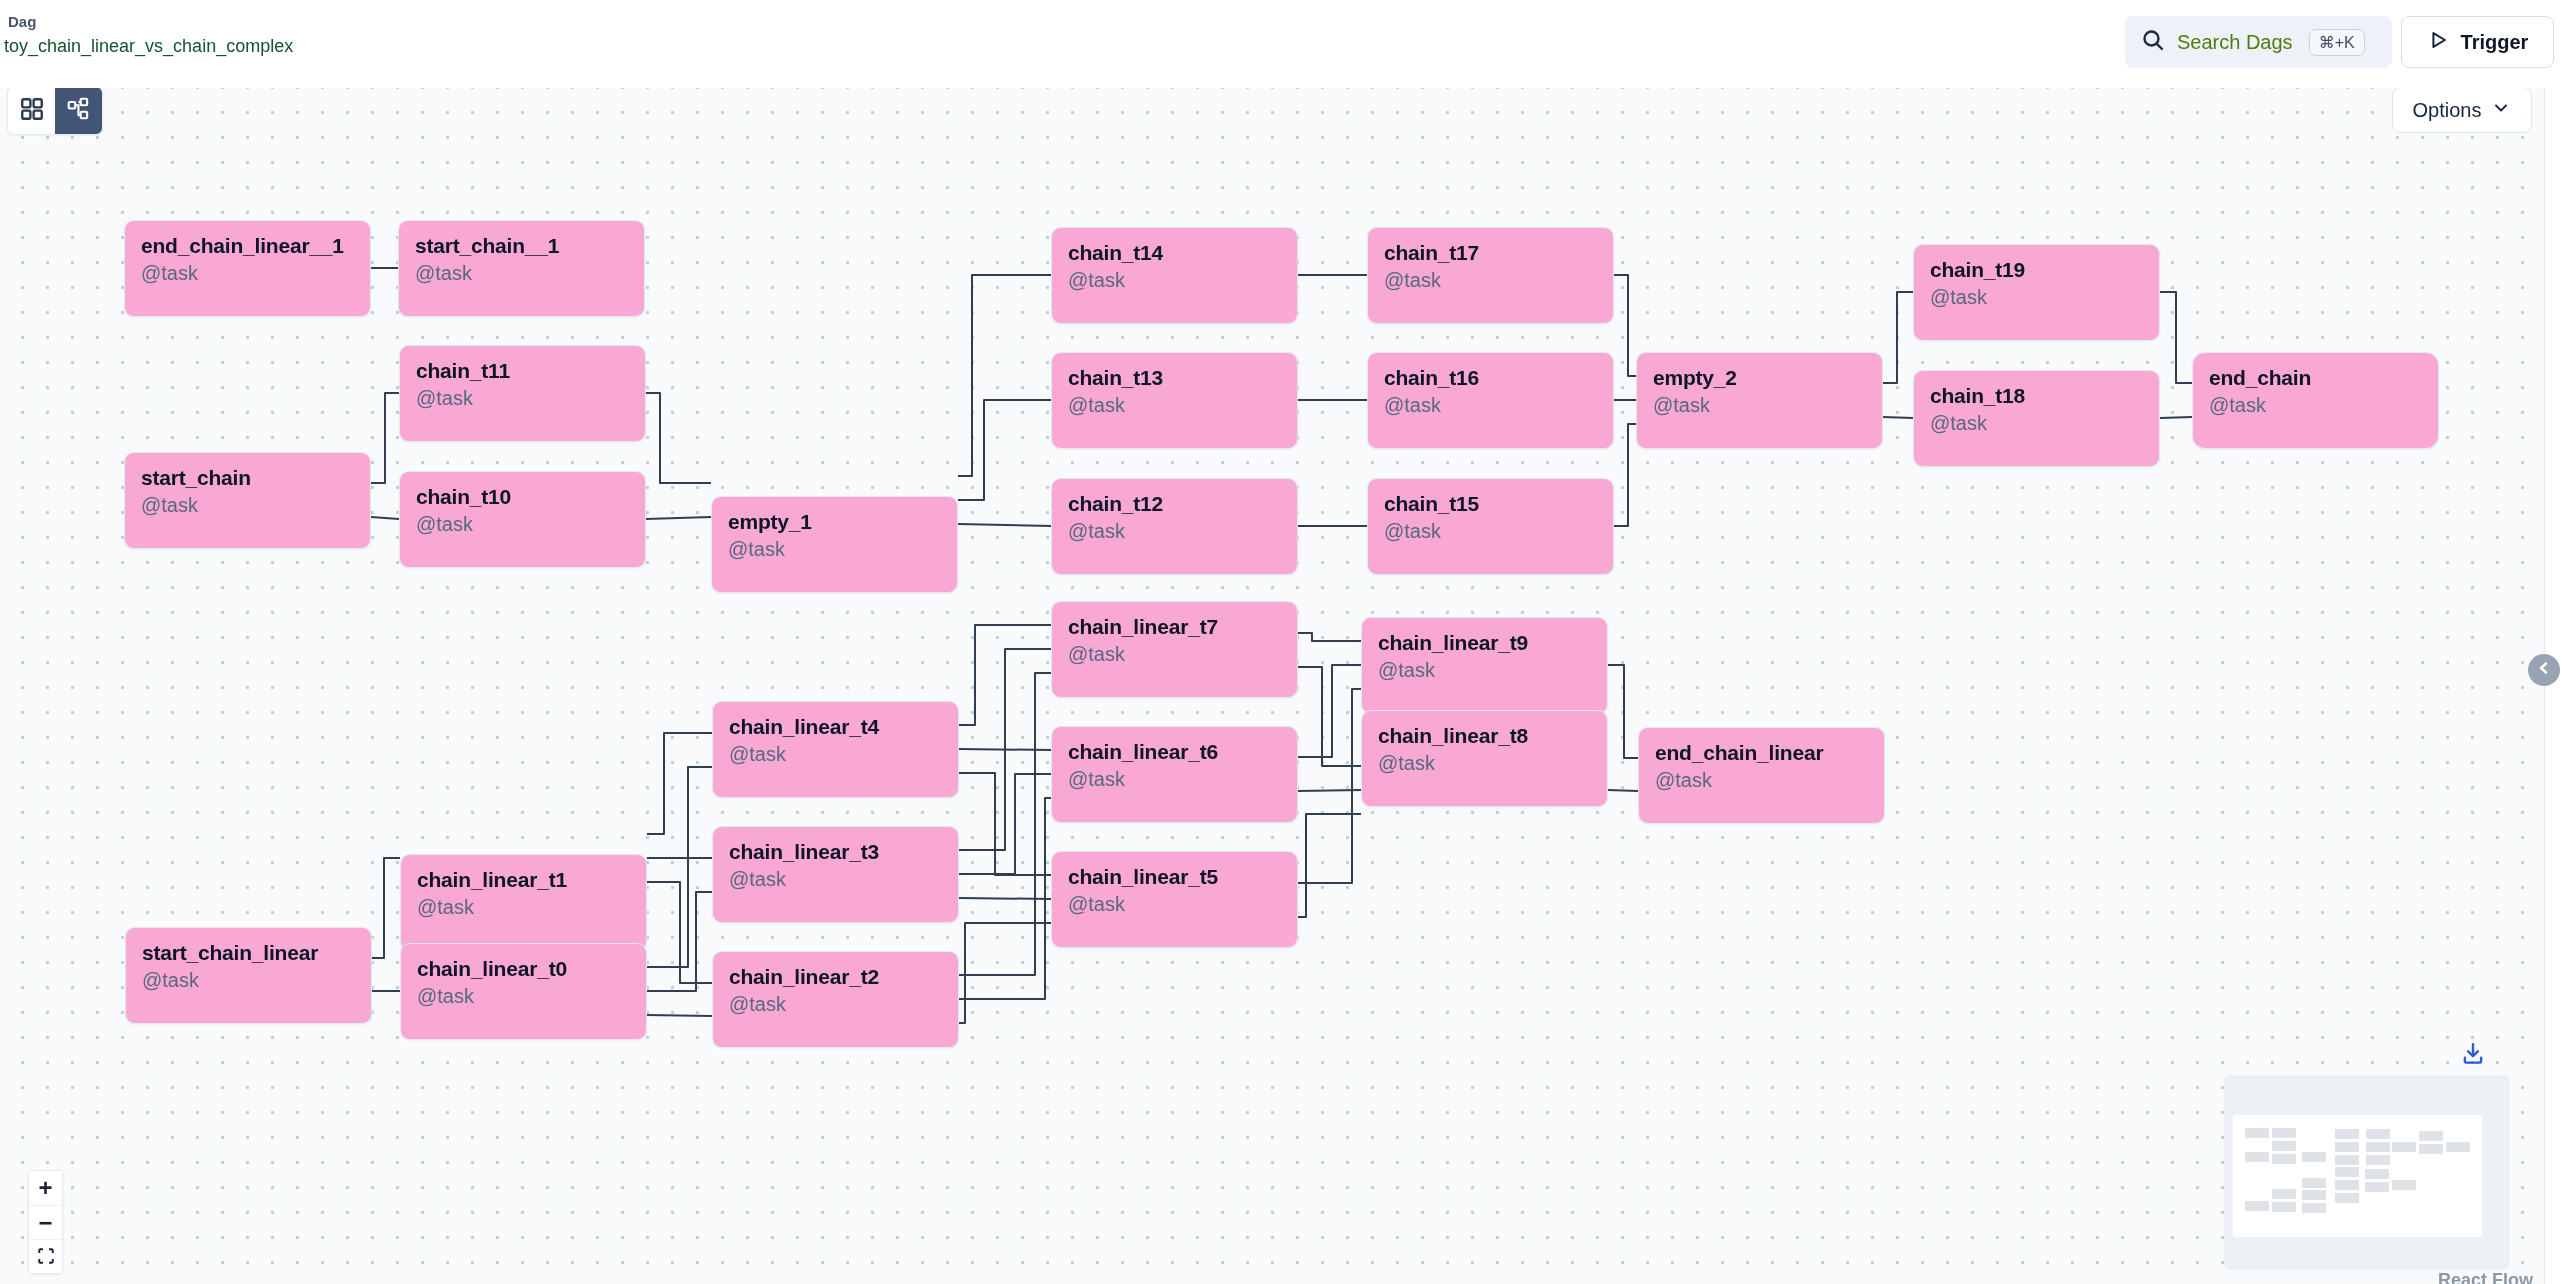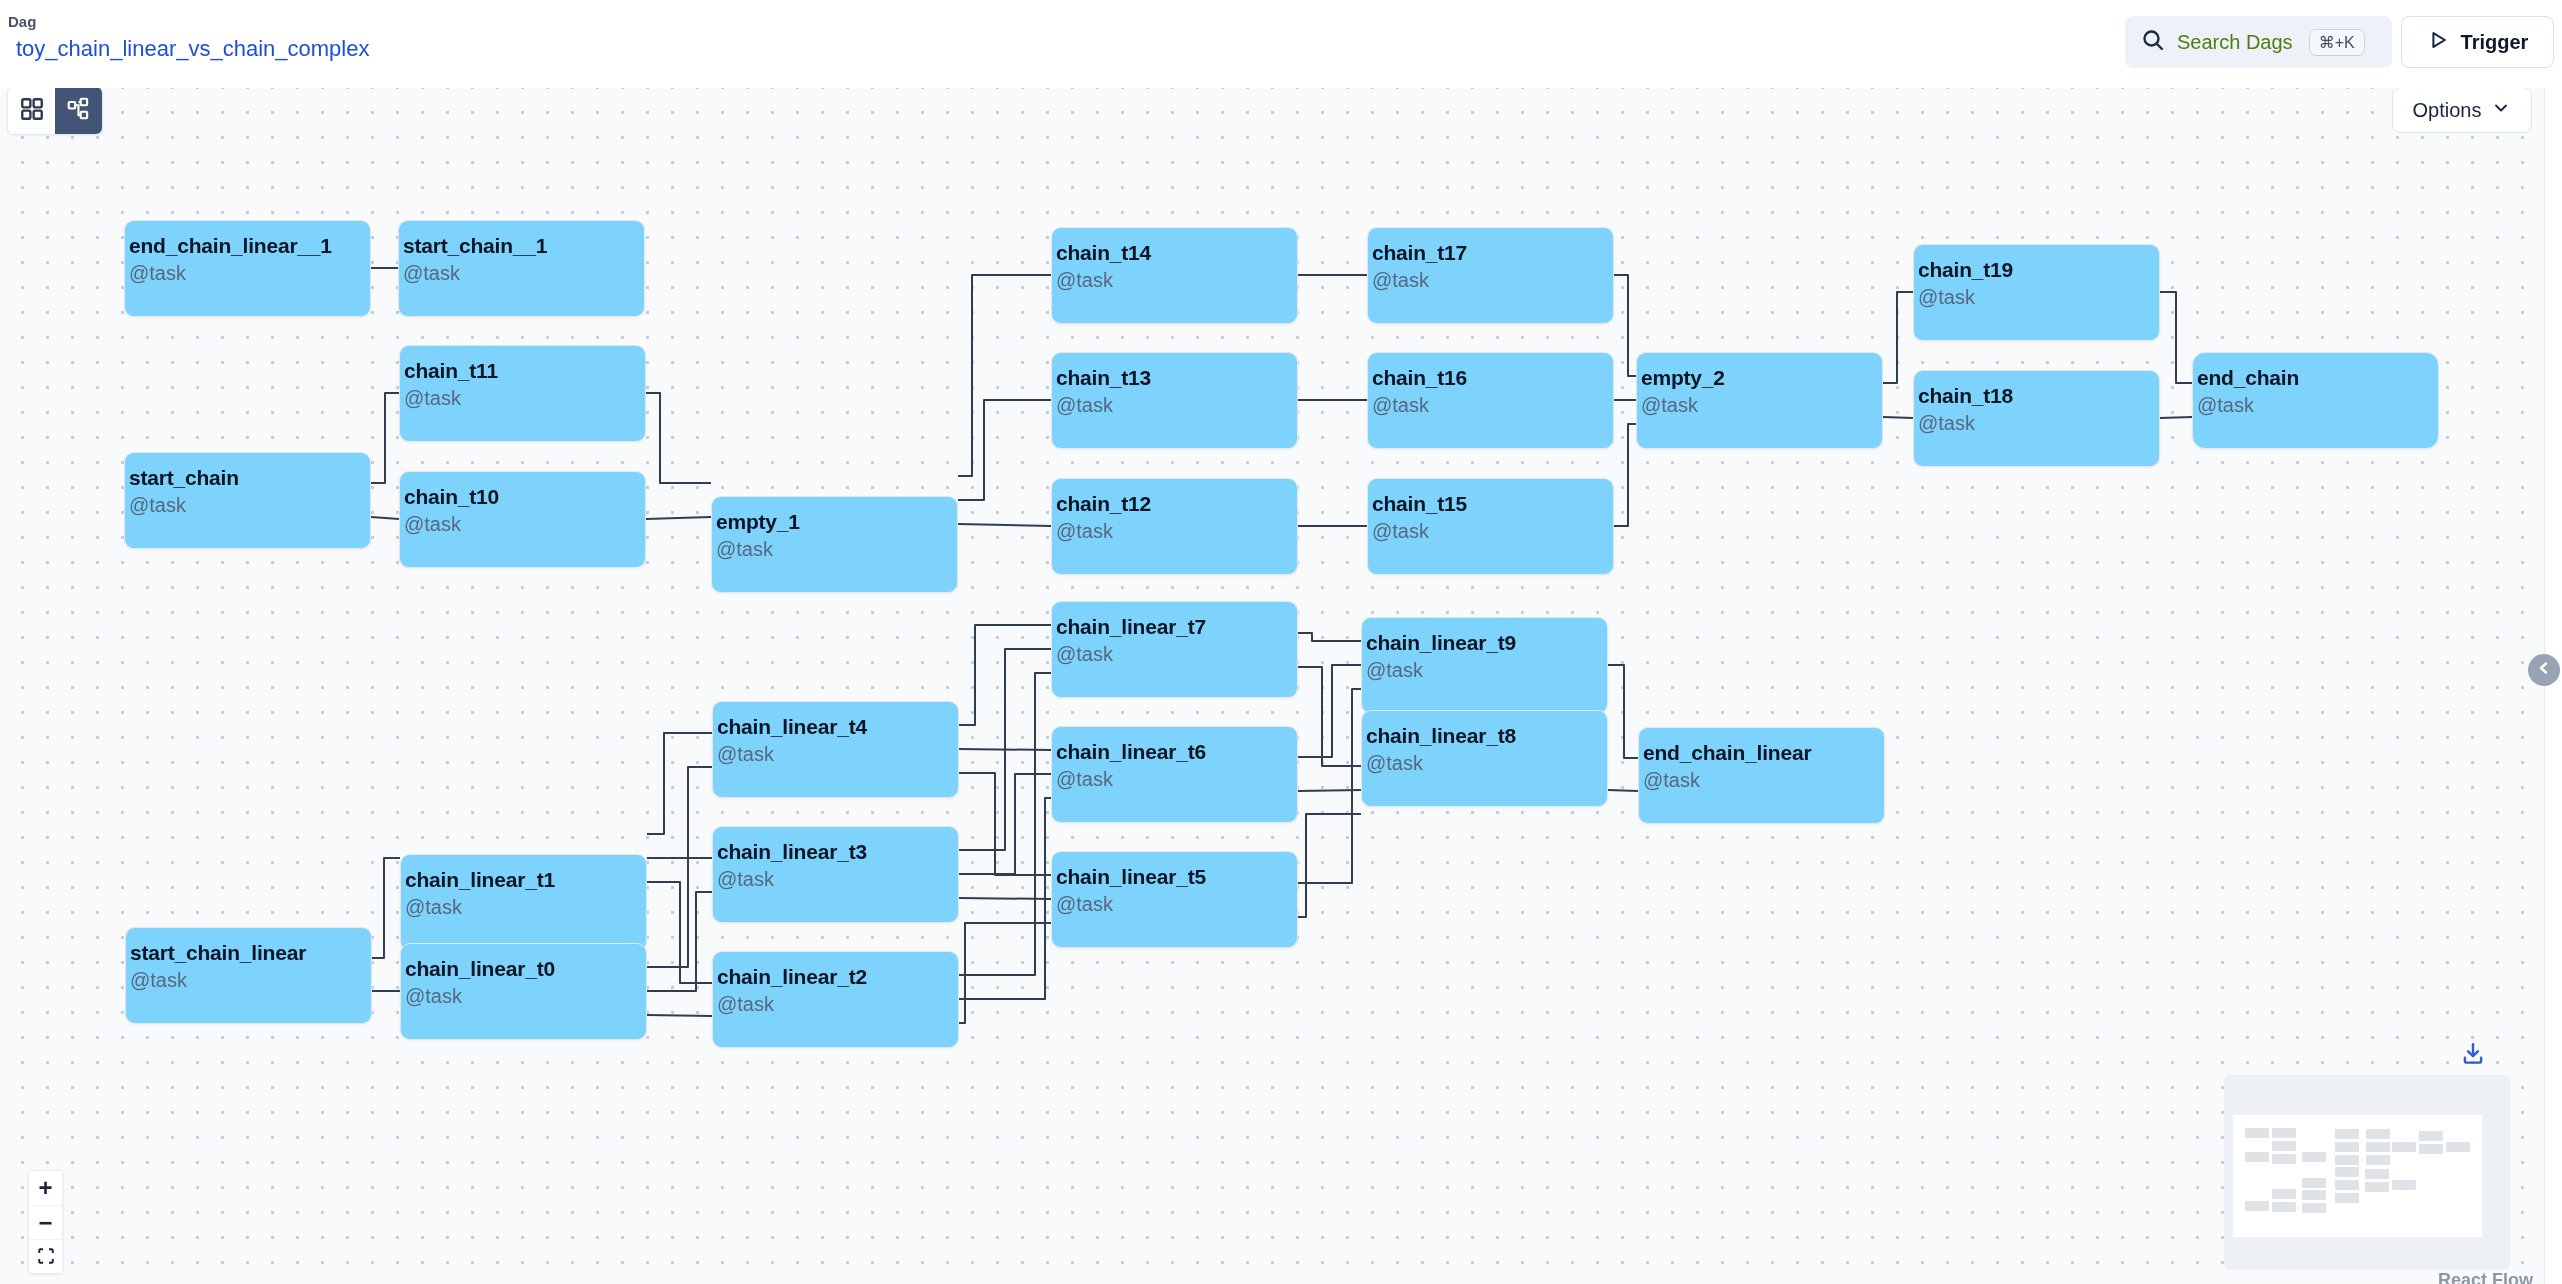--- a/index.html
+++ b/index.html
@@ -3,38 +3,38 @@
 <meta charset="utf-8">
 <style>
   * { margin:0; padding:0; box-sizing:border-box; }
   html,body { width:2562px; height:1284px; overflow:hidden; background:#ffffff;
     font-family:"Liberation Sans","DejaVu Sans",sans-serif; }
   #app { position:relative; width:2562px; height:1284px; }
 
   
   #header { position:absolute; left:0; top:0; width:2562px; height:88px; background:#ffffff; z-index:20; }
   #crumb { position:absolute; left:8px; top:13px; font-size:15px; font-weight:700; color:#475569; }
-  #dag-title { position:absolute; left:16px; top:36px; font-size:22px; font-weight:400; color:#1d4ed8; }
+  #dag-title { position:absolute; left:4px; top:36px; font-size:18px; font-weight:400; color:#14532d; }
   .hbtn { position:absolute; display:flex; align-items:center; cursor:pointer; }
   #search-btn { left:2125px; top:16px; width:267px; height:52px; background:#eef2f8; border-radius:8px; padding:0 16px; gap:12px; }
   #search-btn .lbl { font-size:20px; font-weight:500; color:#4d7c0f; }
   #search-kbd { margin-left:4px; border:1px solid #c9d3e0; border-radius:7px; padding:3px 9px; font-size:16px; color:#3f4f66; background:rgba(255,255,255,.4); }
   #trigger-btn { left:2401px; top:16px; width:153px; height:52px; background:#ffffff; border:1px solid #d8dfe8; border-radius:8px; padding:0 20px; gap:12px; justify-content:center; }
   #trigger-btn .lbl { font-size:20px; font-weight:600; color:#0f172a; }
 
   
   #canvas { position:absolute; left:0; top:88px; width:2562px; height:1196px;
     background-color:#f8fafc;
     background-image:radial-gradient(circle,#c3cedb 1.7px,transparent 1.8px);
     background-size:25px 25px; background-position:10px 12px; z-index:1; }
   #edge-layer { position:absolute; left:0; top:0; width:2562px; height:1284px; z-index:2; pointer-events:none; }
   #edge-layer polyline { fill:none; stroke:#2f3e53; stroke-width:2; stroke-linejoin:round; stroke-linecap:butt; }
 
-  .node { position:absolute; width:247px; height:97px; background:#7dd3fc; border:1px solid #e3e8ee;
-    border-radius:10px; box-shadow:0 1px 3px rgba(15,23,42,.05); z-index:3; padding:12px 4px; cursor:pointer; }
+  .node { position:absolute; width:247px; height:97px; background:#f9a8d4; border:1px solid #e3e8ee;
+    border-radius:10px; box-shadow:0 1px 3px rgba(15,23,42,.05); z-index:3; padding:12px 16px; cursor:pointer; }
   .node-title { font-size:21px; font-weight:700; color:#0d1526; line-height:26px; letter-spacing:-.2px;
     white-space:nowrap; overflow:hidden; }
   .node-sub { font-size:20px; color:#56677e; line-height:24px; margin-top:2px; }
 
   
   #view-toggle { position:absolute; left:7px; top:86px; display:flex; border:1px solid #e2e8f0; border-radius:7px;
     overflow:hidden; z-index:10; box-shadow:0 1px 2px rgba(15,23,42,.05); }
   .tgl { width:47px; height:47px; display:flex; align-items:center; justify-content:center; cursor:pointer; background:#ffffff; }
   .tgl.sel { background:#435577; }
 

